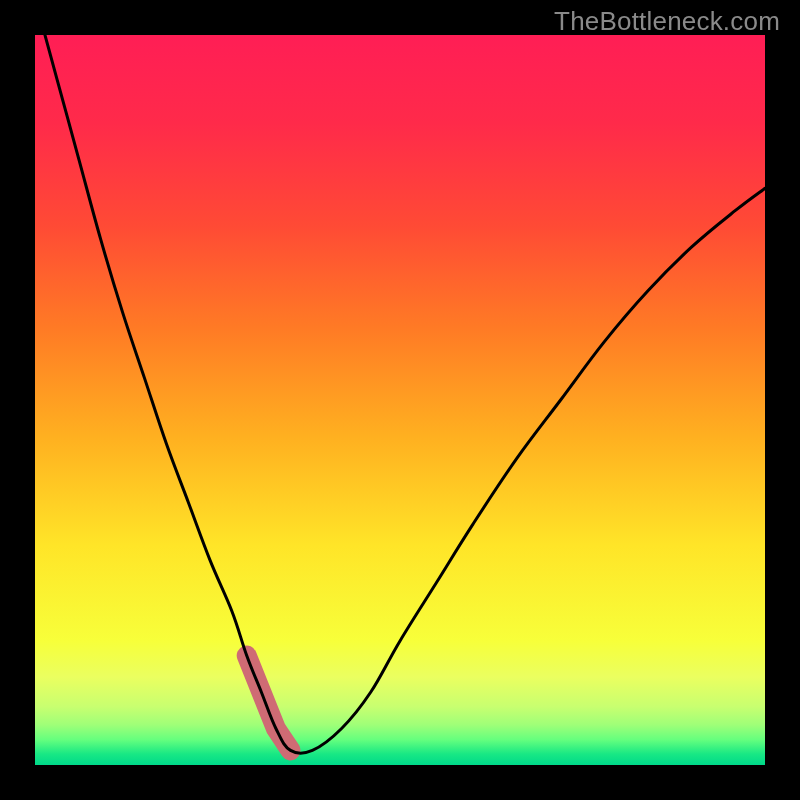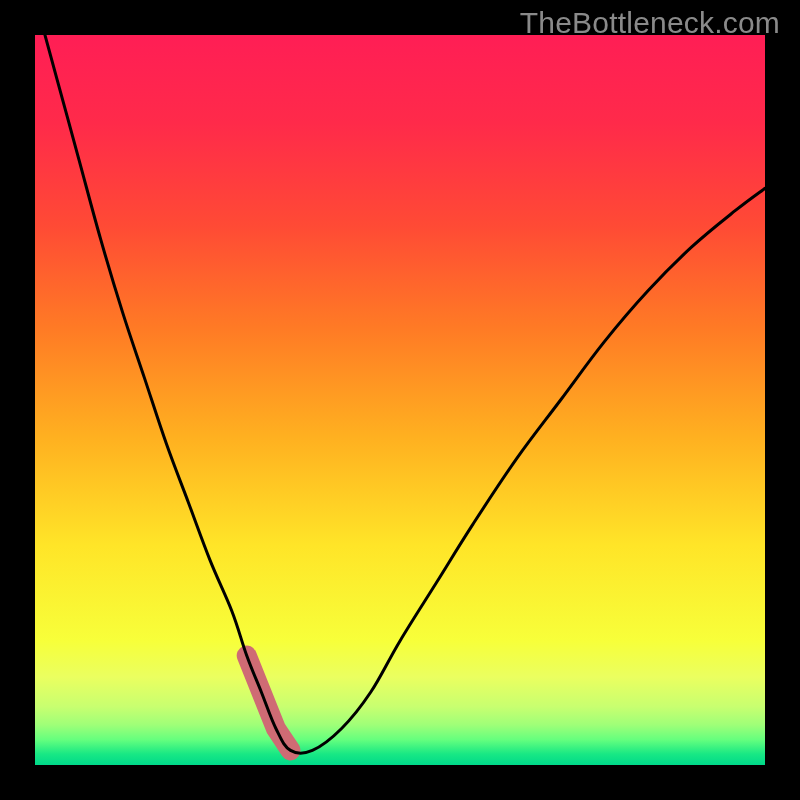--- a/index.html
+++ b/index.html
@@ -24,21 +24,21 @@
     top: 35px;
     width: 730px;
     height: 730px;
     overflow: hidden;
   }
   .watermark {
     position: absolute;
     top: 6px;
     right: 20px;
     font-family: Arial, Helvetica, sans-serif;
-    font-size: 30px;
+    font-size: 26px;
     font-weight: 400;
     color: #8a8a8a;
     letter-spacing: 0.2px;
   }
 </style>
 </head>
 <body>
 
 <div class="frame">
   <div class="plot-area">

